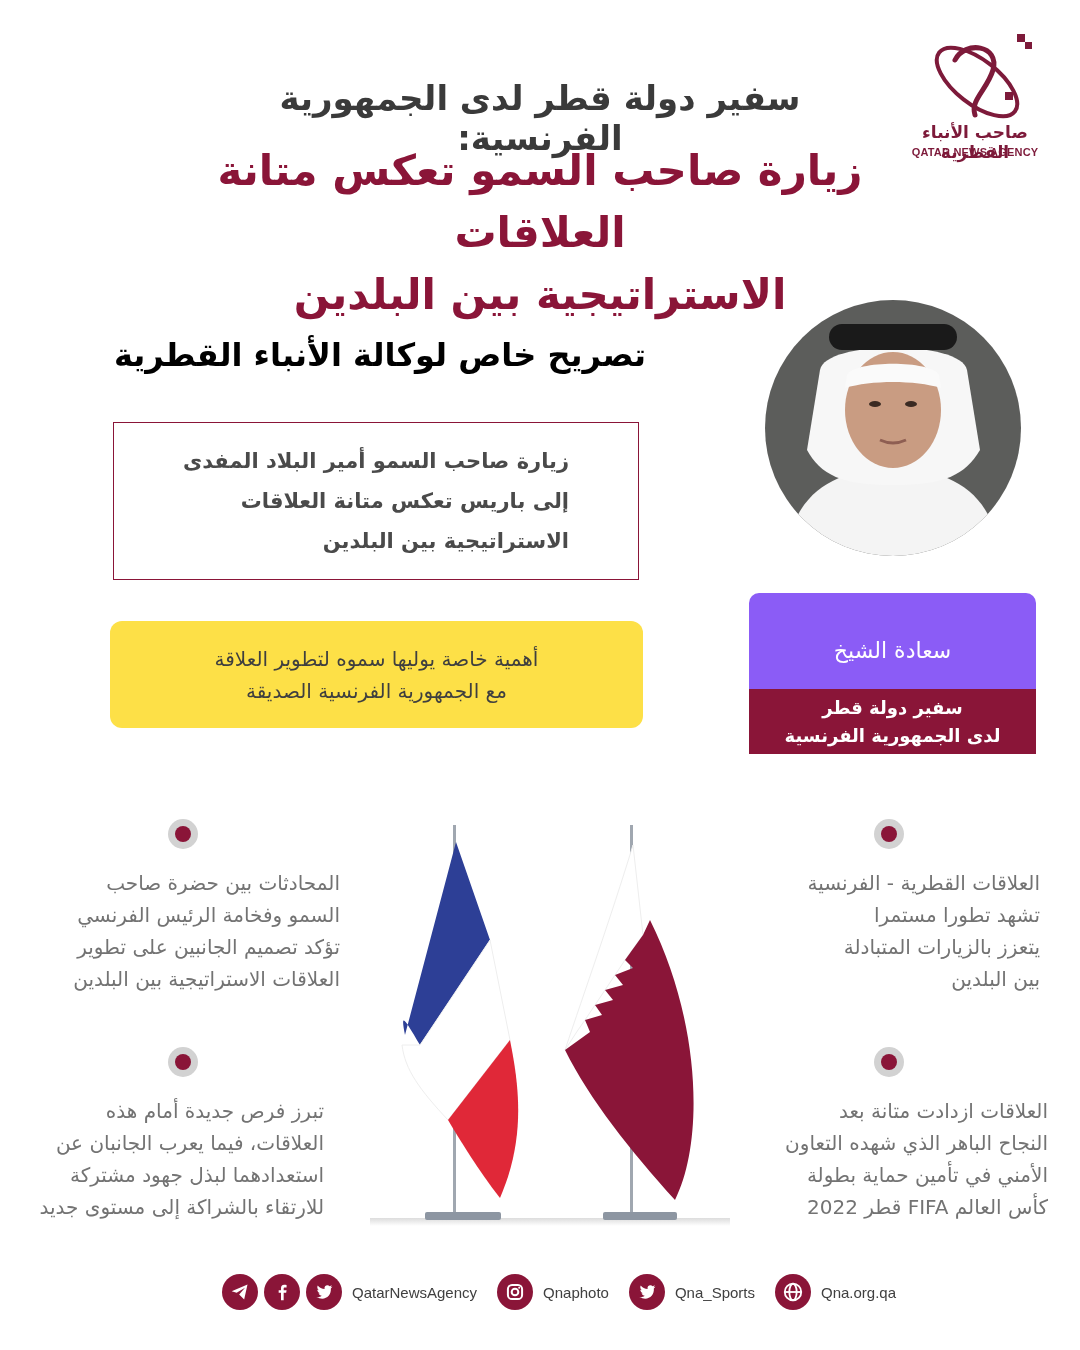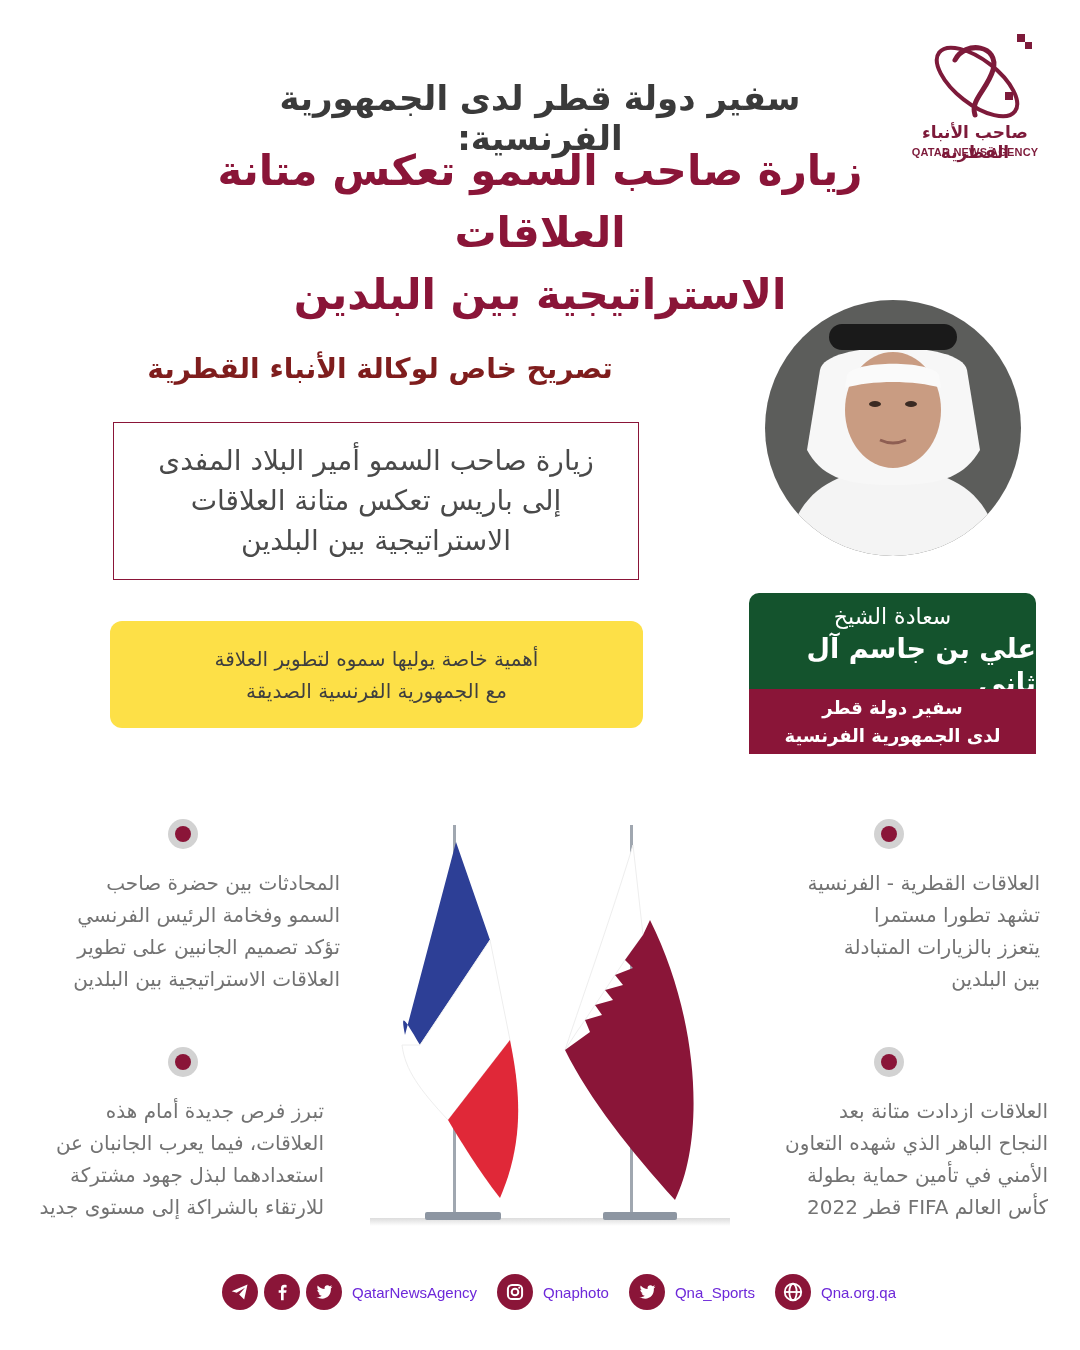--- a/index.html
+++ b/index.html
@@ -13,52 +13,52 @@
   
   .logo { left: 915px; top: 30px; width: 140px; height: 135px; }
   .logo-ar { left: 905px; top: 122px; width: 140px; font-size: 17px; font-weight: bold; color: #7d1a3a; direction: rtl; text-align: center; }
   .logo-en { left: 905px; top: 146px; width: 140px; font-size: 11px; font-weight: bold; color: #7d1a3a; text-align: center; font-family: "Liberation Sans", sans-serif; letter-spacing: 0.2px; }
 
   
   .title-1 { left: 200px; top: 78px; width: 680px; font-size: 34px; font-weight: bold; color: #3a3a3a; }
   .title-2 { left: 200px; top: 140px; width: 680px; font-size: 42px; font-weight: bold; color: #8a1538; line-height: 62px; }
 
   
-  .statement-label { left: 110px; top: 336px; width: 540px; font-size: 28px; font-weight: bold; color: #7f1d1d; margin-top: 16px; }
+  .statement-label { left: 110px; top: 336px; width: 540px; font-size: 32px; font-weight: bold; color: #000000; }
 
   
   .quote-box { left: 113px; top: 422px; width: 526px; height: 158px; border: 1.5px solid #8a1538; box-sizing: border-box; display: flex; align-items: center; justify-content: center; }
-  .quote-text { font-size: 28px; font-weight: normal; color: #4a4a4a; line-height: 40px; direction: rtl; text-align: center; }
+  .quote-text { font-size: 21px; font-weight: bold; color: #4a4a4a; line-height: 40px; direction: rtl; }
 
   
   .grey-box { left: 110px; top: 621px; width: 533px; height: 107px; background: #fde047; border-radius: 12px; display: flex; align-items: center; justify-content: center; }
   .grey-text { font-size: 20px; color: #3f3f3f; line-height: 32px; direction: rtl; text-align: center; }
 
   
   .portrait { left: 765px; top: 300px; width: 256px; height: 256px; border-radius: 50%; background: #5c5d5b; overflow: hidden; }
 
   
-  .name-card { left: 749px; top: 593px; width: 287px; height: 116px; background: #14532d; border-radius: 10px 10px 0 0; color: #fff; display: flex; flex-direction: column; align-items: center; justify-content: center; direction: rtl; }
+  .name-card { left: 749px; top: 593px; width: 287px; height: 116px; background: #8b5cf6; border-radius: 10px 10px 0 0; color: #fff; display: flex; flex-direction: column; align-items: center; justify-content: center; direction: rtl; }
   .name-title { font-size: 22px; line-height: 30px; }
   .name-main { font-size: 27px; font-weight: bold; line-height: 34px; }
   .role-card { left: 749px; top: 689px; width: 287px; height: 65px; background: #8a1538; color: #fff; display: flex; align-items: center; justify-content: center; }
   .role-text { font-size: 18px; font-weight: bold; line-height: 28px; direction: rtl; text-align: center; }
 
   
   .bullet { width: 30px; height: 30px; border-radius: 50%; background: #d2d2d2; display: flex; align-items: center; justify-content: center; }
   .bullet::after { content: ""; width: 16px; height: 16px; border-radius: 50%; background: #8a1538; display: block; }
   .point { width: 300px; font-size: 20px; line-height: 32px; color: #737373; direction: rtl; }
 
   
   .flags { left: 360px; top: 820px; width: 370px; height: 410px; }
 
   
   .footer { left: 222px; top: 1272px; height: 40px; display: flex; align-items: center; gap: 6px; }
   .social-icon { width: 36px; height: 36px; border-radius: 50%; background: #8a1538; display: flex; align-items: center; justify-content: center; }
-  .social-label { font-family: "Liberation Sans", sans-serif; font-size: 15px; color: #6d28d9; margin: 0 14px 0 4px; }
+  .social-label { font-family: "Liberation Sans", sans-serif; font-size: 15px; color: #404040; margin: 0 14px 0 4px; }
 </style>
 </head>
 <body>
 
 <svg class="abs logo" viewBox="0 0 140 100" style="height:100px;">
   <ellipse cx="62" cy="52" rx="48" ry="22" transform="rotate(38 62 52)" fill="none" stroke="#7d1a3a" stroke-width="4"></ellipse>
   <path d="M40 30 C 50 10, 85 15, 78 40 C 72 60, 55 70, 60 85" fill="none" stroke="#7d1a3a" stroke-width="5" stroke-linecap="round"></path>
   <rect x="102" y="4" width="8" height="8" fill="#7d1a3a"></rect>
   <rect x="110" y="12" width="7" height="7" fill="#7d1a3a"></rect>
   <rect x="90" y="62" width="8" height="8" fill="#7d1a3a"></rect>
@@ -95,21 +95,20 @@
     <path d="M82 75 C 90 60, 166 60, 174 75 L 176 88 C 150 80, 106 80, 80 88 Z" fill="#fafafa"></path>
     <rect x="64" y="24" width="128" height="26" rx="13" fill="#1a1a1a"></rect>
     <ellipse cx="110" cy="104" rx="6" ry="3" fill="#3a2a22"></ellipse>
     <ellipse cx="146" cy="104" rx="6" ry="3" fill="#3a2a22"></ellipse>
     <path d="M115 140 Q 128 146 141 140" stroke="#8e5e52" stroke-width="3" fill="none"></path>
   </svg>
 </div>
 
 <div class="abs name-card">
   <div class="name-title">سعادة الشيخ</div>
-  <div class="name-main">علي بن جاسم آل ثاني</div>
 </div>
 <div class="abs role-card">
   <div class="role-text">
     <div>سفير دولة قطر</div>
     <div>لدى الجمهورية الفرنسية</div>
   </div>
 </div>
 
 <div class="abs bullet" style="left:874px; top:819px;"></div>
 <div class="abs point" style="left:740px; top:867px;">

